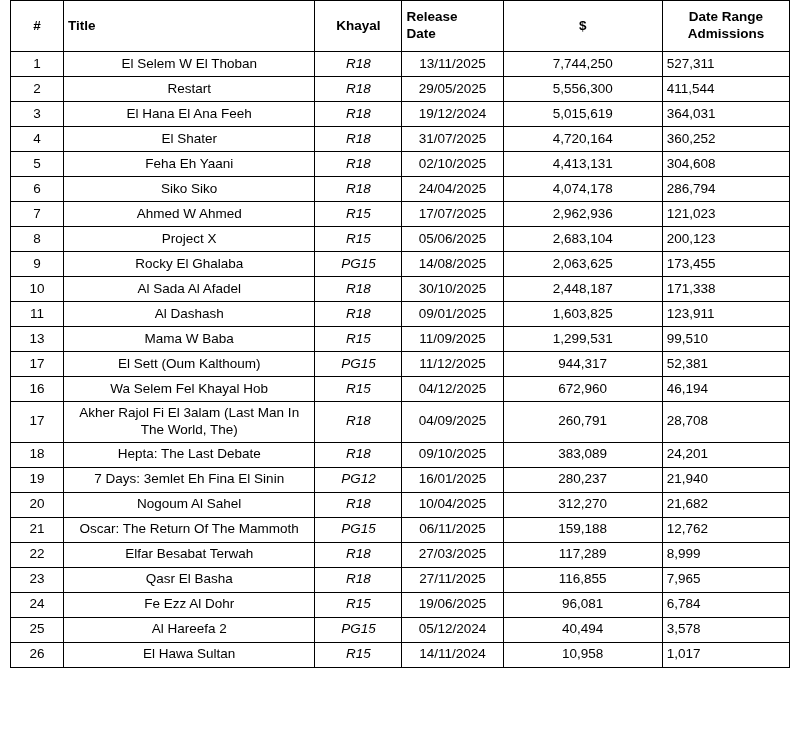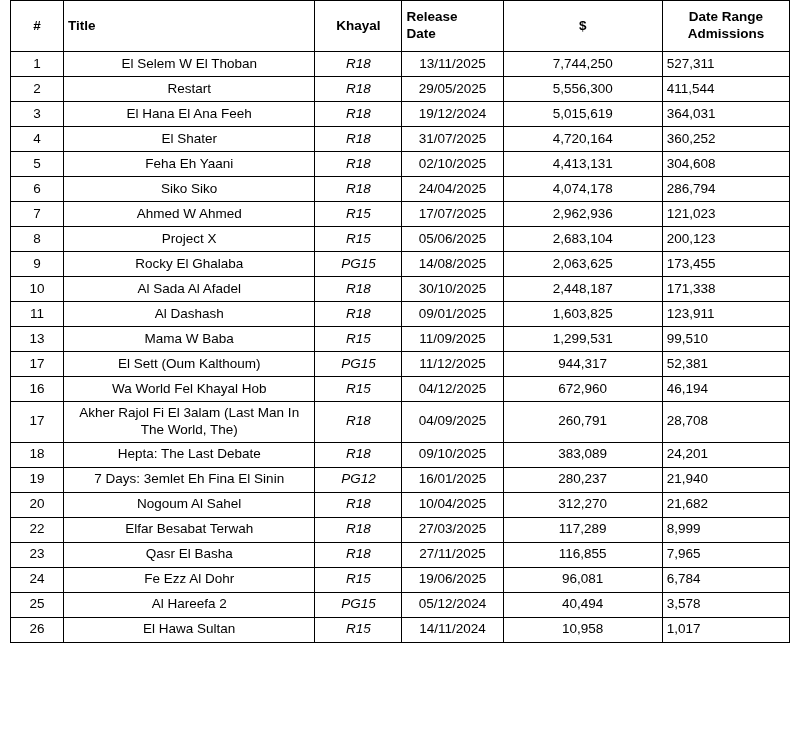--- a/index.html
+++ b/index.html
@@ -177,21 +177,21 @@
         <tr>
           <td class="c-rank">17</td>
           <td class="c-title">El Sett (Oum Kalthoum)</td>
           <td class="c-rating">PG15</td>
           <td class="c-release">11/12/2025</td>
           <td class="c-gross">944,317</td>
           <td class="c-adm">52,381</td>
         </tr>
         <tr>
           <td class="c-rank">16</td>
-          <td class="c-title">Wa World Fel Khayal Hob</td>
+          <td class="c-title">Wa Selem Fel Khayal Hob</td>
           <td class="c-rating">R15</td>
           <td class="c-release">04/12/2025</td>
           <td class="c-gross">672,960</td>
           <td class="c-adm">46,194</td>
         </tr>
         <tr>
           <td class="c-rank">17</td>
           <td class="c-title">Akher Rajol Fi El 3alam (Last Man In The World, The)</td>
           <td class="c-rating">R18</td>
           <td class="c-release">04/09/2025</td>
@@ -216,20 +216,28 @@
         </tr>
         <tr>
           <td class="c-rank">20</td>
           <td class="c-title">Nogoum Al Sahel</td>
           <td class="c-rating">R18</td>
           <td class="c-release">10/04/2025</td>
           <td class="c-gross">312,270</td>
           <td class="c-adm">21,682</td>
         </tr>
         <tr>
+          <td class="c-rank">21</td>
+          <td class="c-title">Oscar: The Return Of The Mammoth</td>
+          <td class="c-rating">PG15</td>
+          <td class="c-release">06/11/2025</td>
+          <td class="c-gross">159,188</td>
+          <td class="c-adm">12,762</td>
+        </tr>
+        <tr>
           <td class="c-rank">22</td>
           <td class="c-title">Elfar Besabat Terwah</td>
           <td class="c-rating">R18</td>
           <td class="c-release">27/03/2025</td>
           <td class="c-gross">117,289</td>
           <td class="c-adm">8,999</td>
         </tr>
         <tr>
           <td class="c-rank">23</td>
           <td class="c-title">Qasr El Basha</td>

